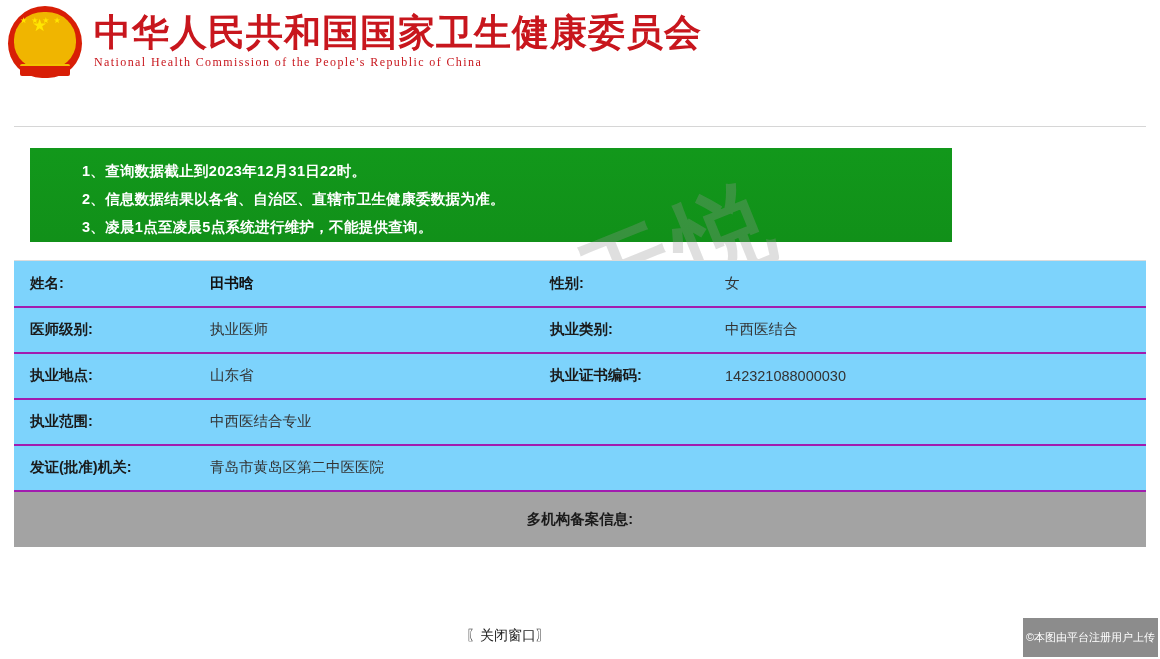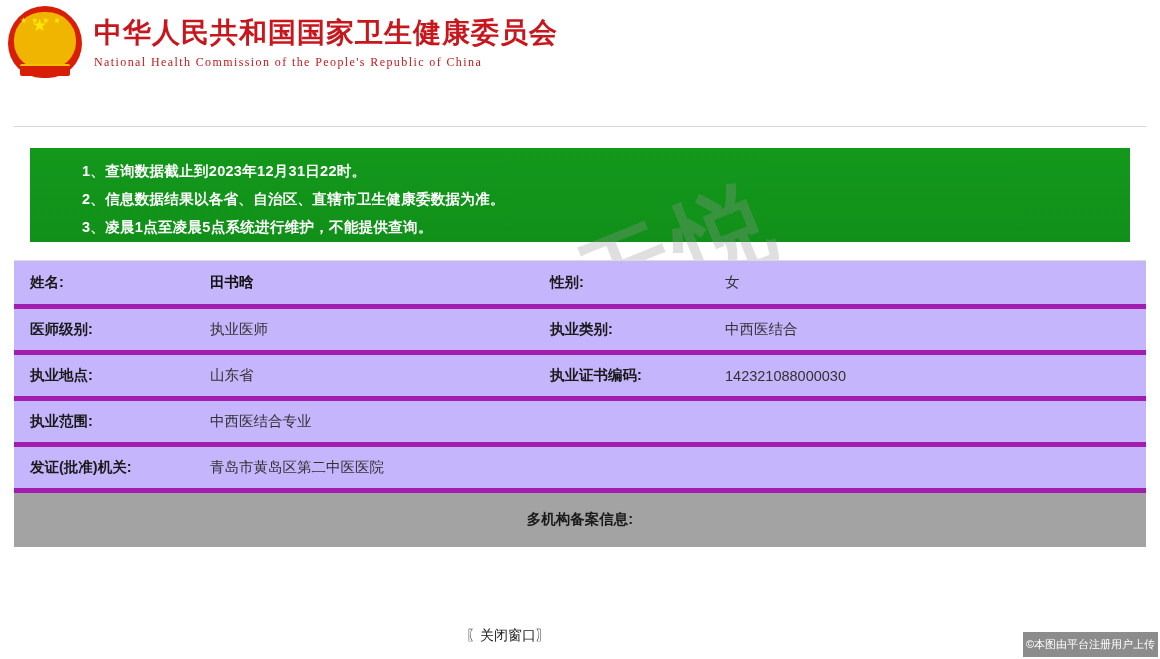--- a/index.html
+++ b/index.html
@@ -82,21 +82,21 @@
     border-radius: 2px;
     border-top: 2px solid #f2c200;
   }
   .title-block {
     display: flex;
     flex-direction: column;
     justify-content: center;
   }
   .title-cn {
     color: #c8161d;
-    font-size: 28px;
+    font-size: 37px;
     font-weight: bold;
     letter-spacing: 1px;
     line-height: 40px;
     white-space: nowrap;
     font-family: "Liberation Serif", "DejaVu Serif", serif;
   }
   .title-en {
     color: #c8161d;
     font-size: 12px;
     letter-spacing: 1.4px;
@@ -112,21 +112,21 @@
     width: 1132px;
     height: 1px;
     background: #d6d6d6;
   }
 
   
   .notice {
     position: absolute;
     left: 30px;
     top: 148px;
-    width: 1100px;
+    width: 922px;
     height: 94px;
     background: #129a1c;
     background: linear-gradient(#12981b, #119019);
     color: #ffffff;
     padding: 12px 0 0 52px;
   }
   .notice p {
     margin: 0 0 6px 0;
     font-size: 14.5px;
     line-height: 22px;
@@ -154,26 +154,26 @@
     position: absolute;
     left: 14px;
     top: 260px;
     width: 1132px;
     border-collapse: collapse;
     table-layout: fixed;
   }
   .info-table tr { height: 46px; }
   .info-table td {
     border-top: 1px solid #dcdcdc;
-    border-bottom: 5px solid #a21caf;
+    border-bottom: 2px solid #a21caf;
     font-size: 14.5px;
     color: #333333;
     padding: 0 16px;
     vertical-align: middle;
-    background: #c4b5fd;
+    background: #7dd3fc;
   }
   .info-table td.label {
     font-weight: bold;
     color: #1a1a1a;
     width: 180px;
   }
   .info-table td.val {
     font-weight: normal;
     color: #333;
   }
@@ -214,21 +214,21 @@
     cursor: pointer;
   }
 
   .corner-credit {
     position: absolute;
     right: 2px;
     bottom: 2px;
     font-size: 11px;
     color: #ffffff;
     background: rgba(0,0,0,0.45);
-    padding: 5px 3px;
+    padding: 12px 3px;
     white-space: nowrap;
   }
 </style>
 </head>
 <body>
 
 <div class="page">
 
   <div class="header">
     <div class="emblem">

